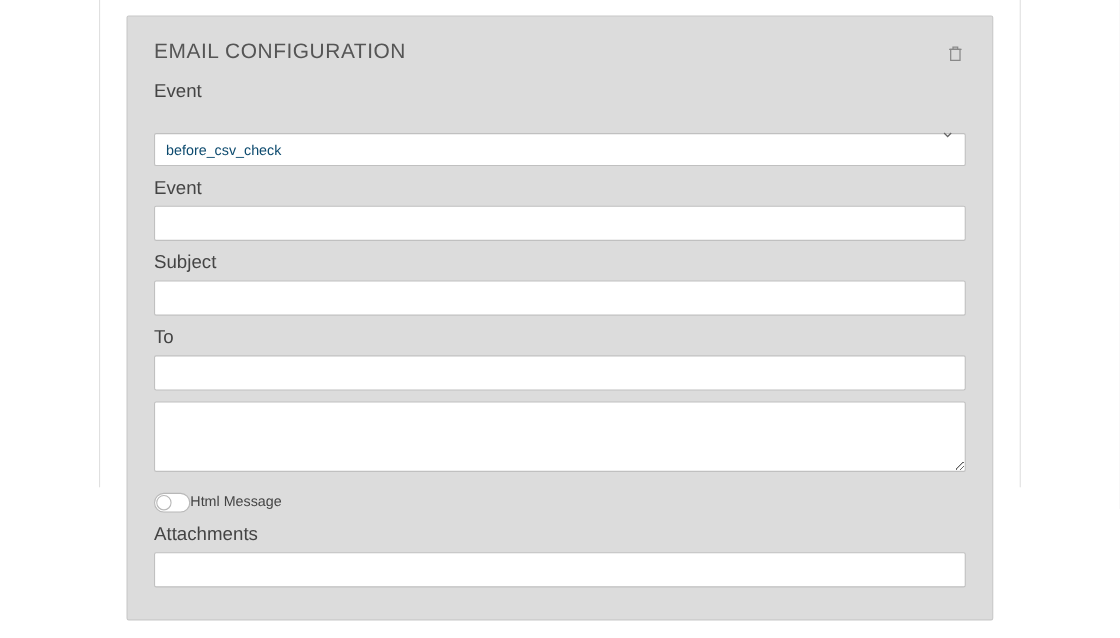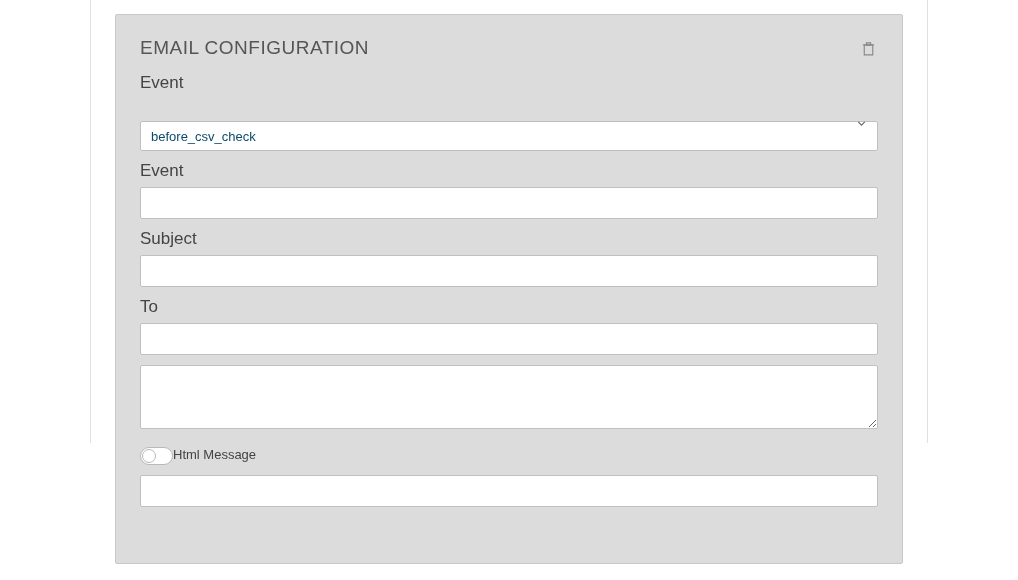--- a/index.html
+++ b/index.html
@@ -182,17 +182,18 @@
     </div>
 
     <div class="toggle-row">
       <div class="toggle">
         <div class="toggle-knob"></div>
       </div>
       <span class="toggle-label">Html Message</span>
     </div>
 
     <div class="field-group">
+      <label class="field-label">Attachments</label>
       <input type="text" class="text-input" value="" style="">
     </div>
 
   </div>
 </div>
 
 </body></html>

